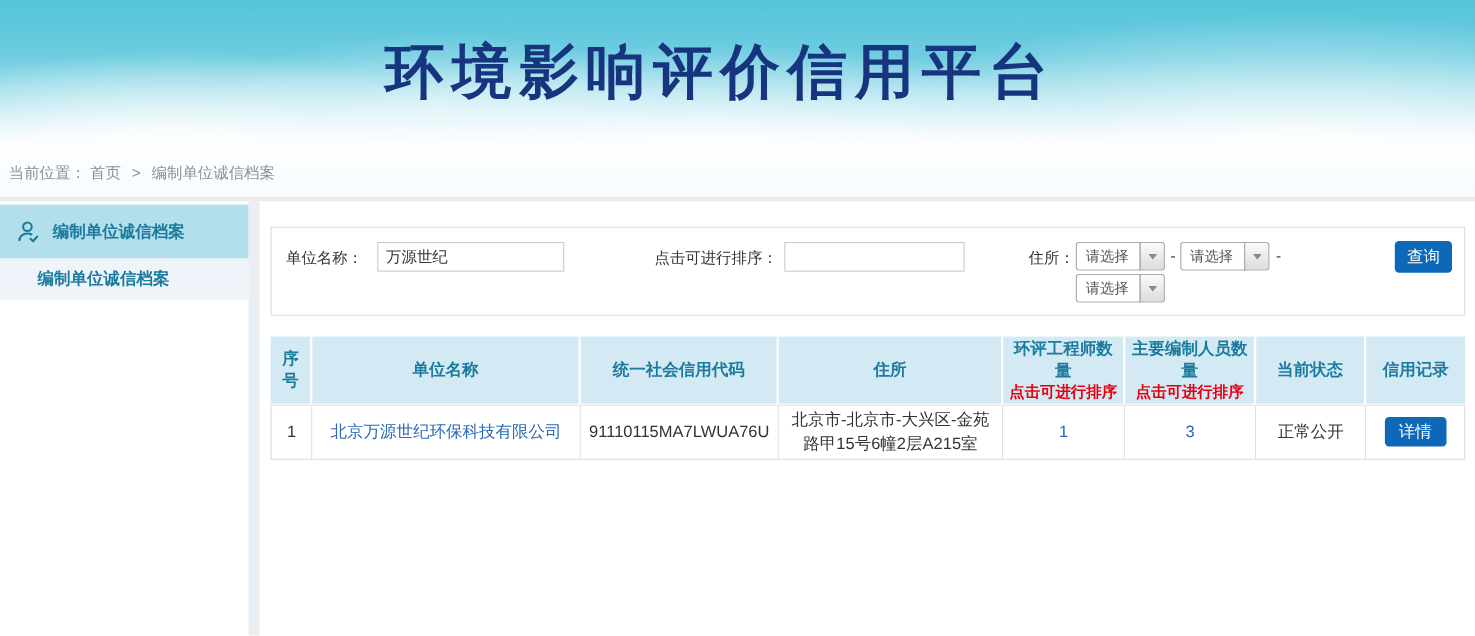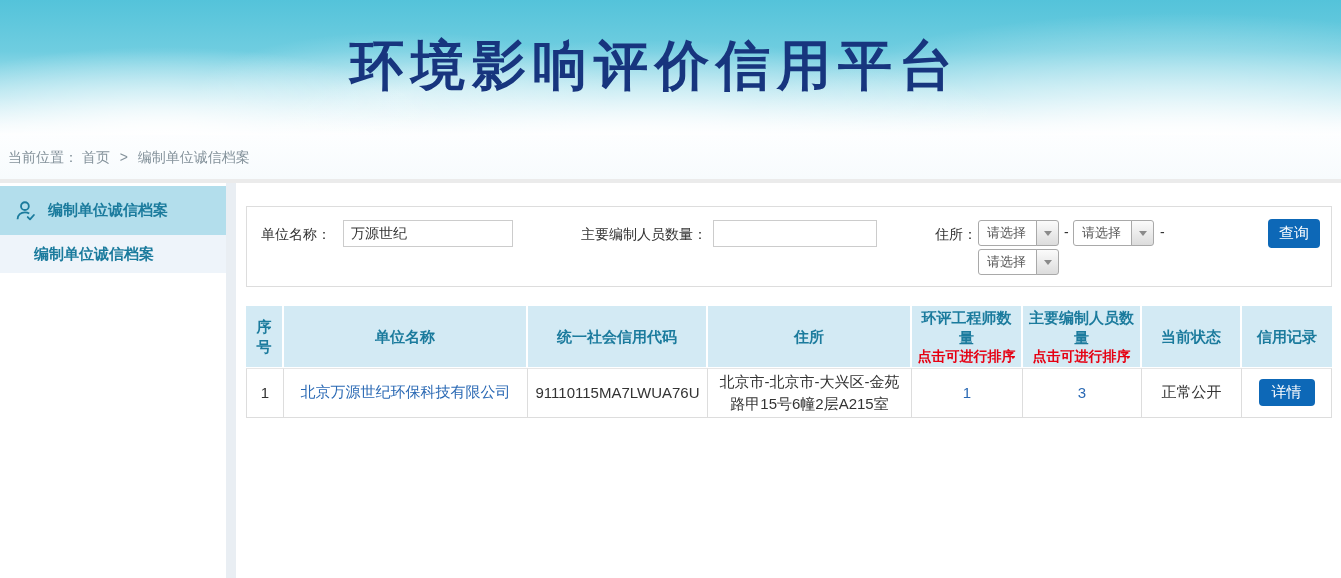--- a/index.html
+++ b/index.html
@@ -37,21 +37,21 @@
   .menu-item .mi-icon { width:28px; height:28px; margin-right:8px; flex:none; display:flex; align-items:center; justify-content:center; }
   .menu-subitem { height:38px; line-height:38px; background:var(--sidebar_sub_bg,#eef4fa);
     color:var(--teal_text,#1b7b9d); font-size:15px; font-weight:bold; padding-left:34px; cursor:pointer; }
 
   .main { padding:23px 0 0 10px; }
 
   
   .search-panel { position:relative; width:1086px; height:81px;
     border:1px solid #ddd; background:#fff; }
   .sp-label { position:absolute; top:19px; font-size:14px; color:#333; white-space:nowrap; }
-  .lbl-unit { left:14px; width:92px; text-align:left; }
+  .lbl-unit { left:2px; width:92px; text-align:center; }
   .lbl-code { left:296px; width:164px; text-align:right; }
   .lbl-addr { left:640px; width:90px; text-align:right; }
   .sp-input { position:absolute; top:13px; height:27px; border:1px solid #ccc;
     font-size:14px; color:#333; padding:0 7px; outline:none;
     font-family:"Liberation Sans","DejaVu Sans",sans-serif; }
   .inp-unit { left:96px; width:170px; }
   .inp-code { left:466px; width:164px; }
   .dd { position:absolute; display:flex; height:26px; cursor:pointer; }
   .dd-1 { left:731px; top:13px; }
   .dd-2 { left:826px; top:13px; }
@@ -118,21 +118,21 @@
   </div>
 
   <div class="side-divider"></div>
 
   <div class="main">
 
     <div class="search-panel">
       <span class="sp-label lbl-unit">单位名称：</span>
       <input class="sp-input inp-unit" type="text" value="万源世纪" style="">
 
-      <span class="sp-label lbl-code">主要编制人员数量：</span>
+      <span class="sp-label lbl-code">点击可进行排序：</span>
       <input class="sp-input inp-code" type="text" value="" style="">
 
       <span class="sp-label lbl-addr">住所：</span>
 
       <div class="dd dd-1">
         <span class="dd-text">请选择</span>
         <span class="dd-btn">
           <span class="dd-arrow"></span>
         </span>
       </div>

